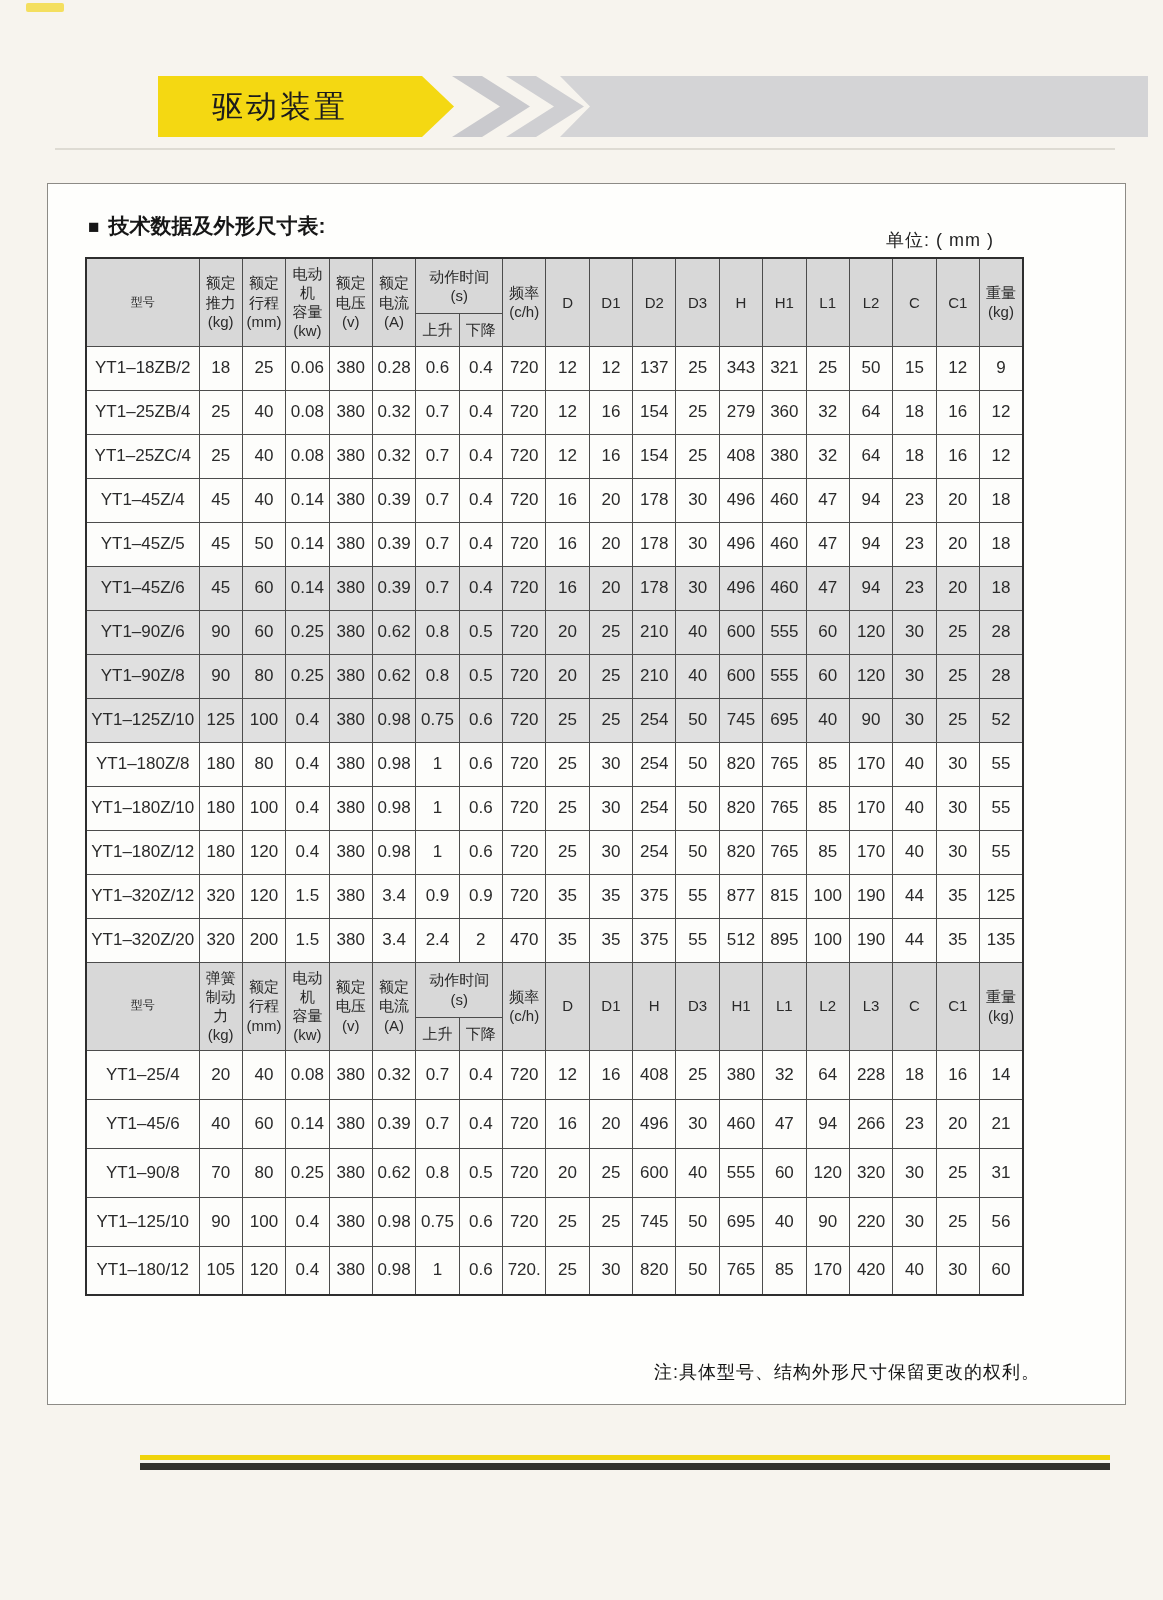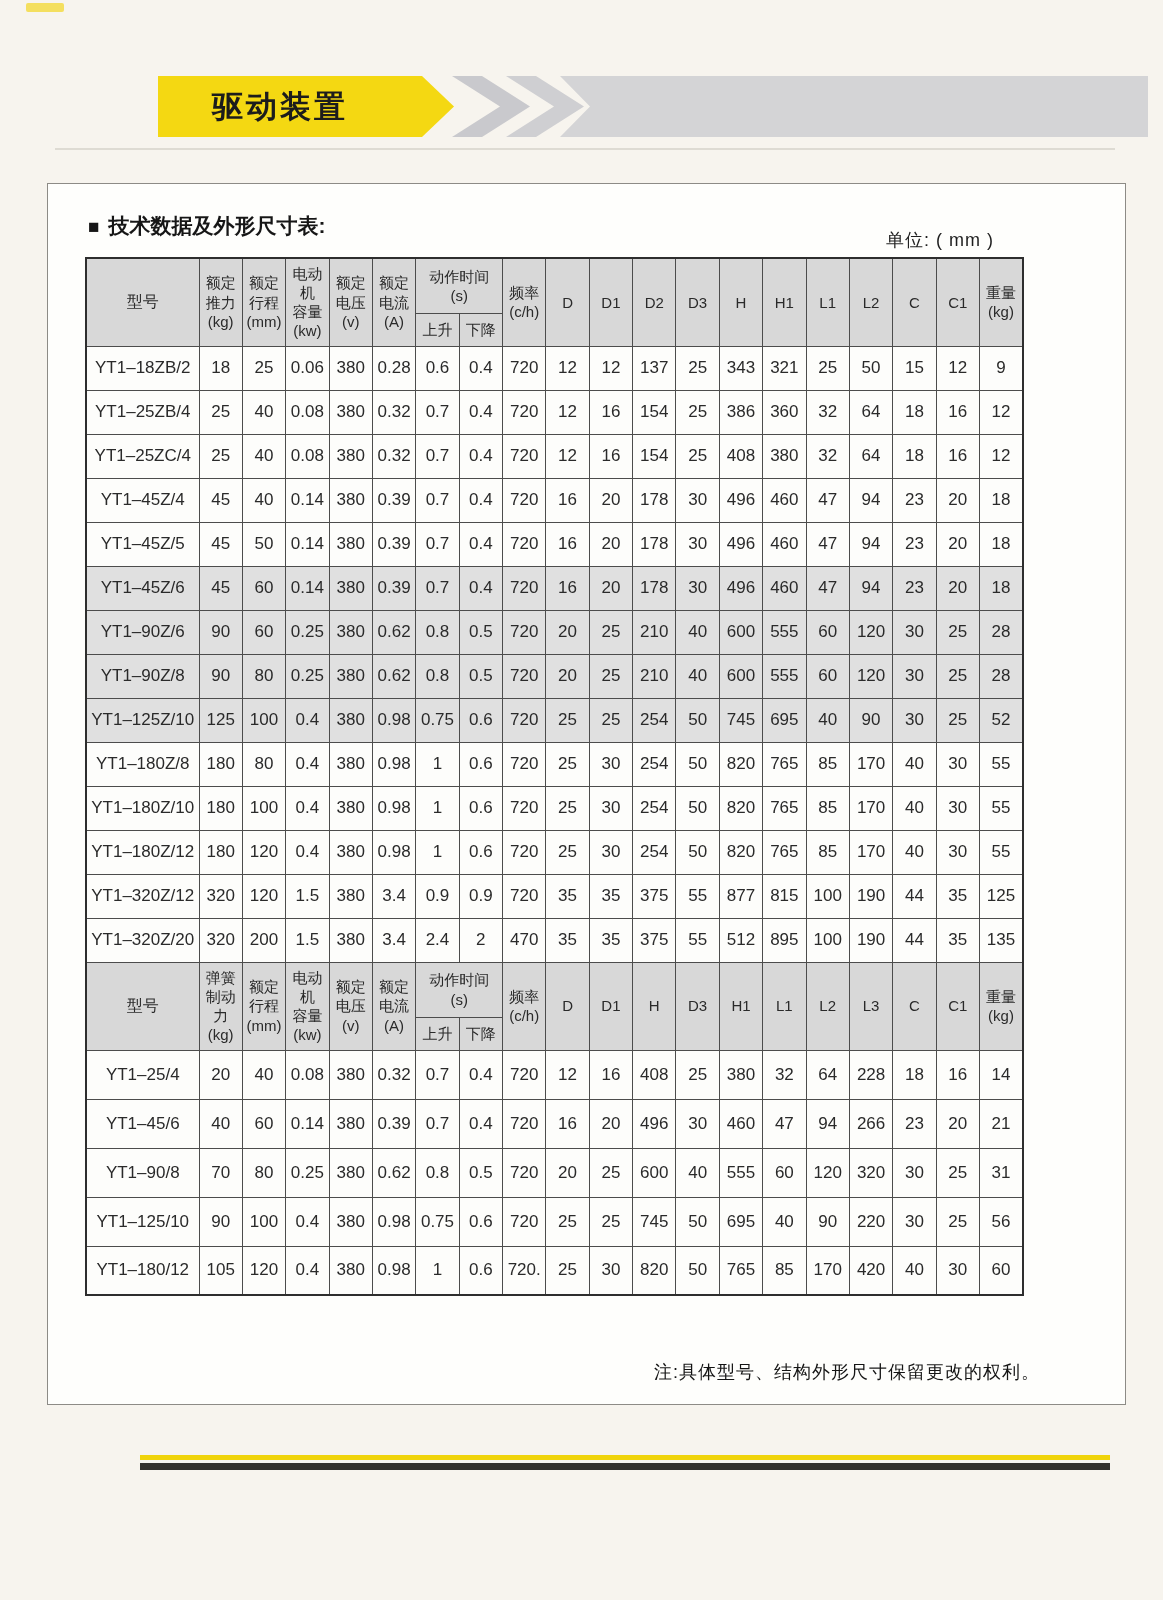--- a/index.html
+++ b/index.html
@@ -13,21 +13,21 @@
   
   .smudge {
     position: absolute; left: 26px; top: 3px; width: 38px; height: 9px;
     background: #f3da45; border-radius: 2px; opacity: .85;
   }
   .banner-yellow {
     position: absolute; left: 158px; top: 76px; width: 296px; height: 61px;
     background: #f4d812;
     clip-path: polygon(0 0, calc(100% - 32px) 0, 100% 50%, calc(100% - 32px) 100%, 0 100%);
     display: flex; align-items: center; padding-left: 54px;
-    font-size: 31px; font-weight: bold; color: #1c1c1c; letter-spacing: 3px;
+    font-size: 31px; font-weight: normal; color: #1c1c1c; letter-spacing: 3px;
   }
   .chev {
     position: absolute; top: 76px; width: 78px; height: 61px; background: #c9c9cd;
     clip-path: polygon(0 0, 30px 0, 78px 50%, 30px 100%, 0 100%, 48px 50%);
   }
   .chev1 { left: 452px; }
   .chev2 { left: 506px; background: #cfcfd2; }
   .banner-bar {
     position: absolute; left: 560px; top: 76px; width: 588px; height: 61px;
     background: #d4d4d6;
@@ -63,21 +63,21 @@
     border: 1px solid #4c4c4c;
     text-align: center; vertical-align: middle;
     color: #2a2a2a; overflow: hidden;
   }
   .spec th {
     background: #d8d8d8; font-weight: normal;
     font-size: 15px; line-height: 1.28; white-space: pre-line;
   }
   .h1row { height: 55px; }
   .h2row { height: 33px; }
-  .spec th.model-h { font-size: 16px; margin-left: 16px; }
+  .spec th.model-h { font-size: 12px; margin-left: 16px; }
   tbody.rows1 td { height: 44px; font-size: 17px; background: #fdfdfb; }
   tbody.rows2 td { height: 49px; font-size: 17px; background: #fdfdfb; }
   tbody.rows1 tr.shaded td { background: #e0e0e0; }
   td.model { font-size: 16.5px; }
   
   .note {
     position: absolute; left: 47px; top: 1312px; width: 993px;
     text-align: right; font-size: 18px; color: #141414; letter-spacing: 1px; margin-top: 48px;
   }
   .line-yellow {
@@ -185,21 +185,21 @@
         <td>0.08</td>
         <td>380</td>
         <td>0.32</td>
         <td>0.7</td>
         <td>0.4</td>
         <td>720</td>
         <td>12</td>
         <td>16</td>
         <td>154</td>
         <td>25</td>
-        <td>386</td>
+        <td>279</td>
         <td>360</td>
         <td>32</td>
         <td>64</td>
         <td>18</td>
         <td>16</td>
         <td>12</td>
       </tr>
       <tr>
         <td class="model">YT1–25ZC/4</td>
         <td>25</td>

